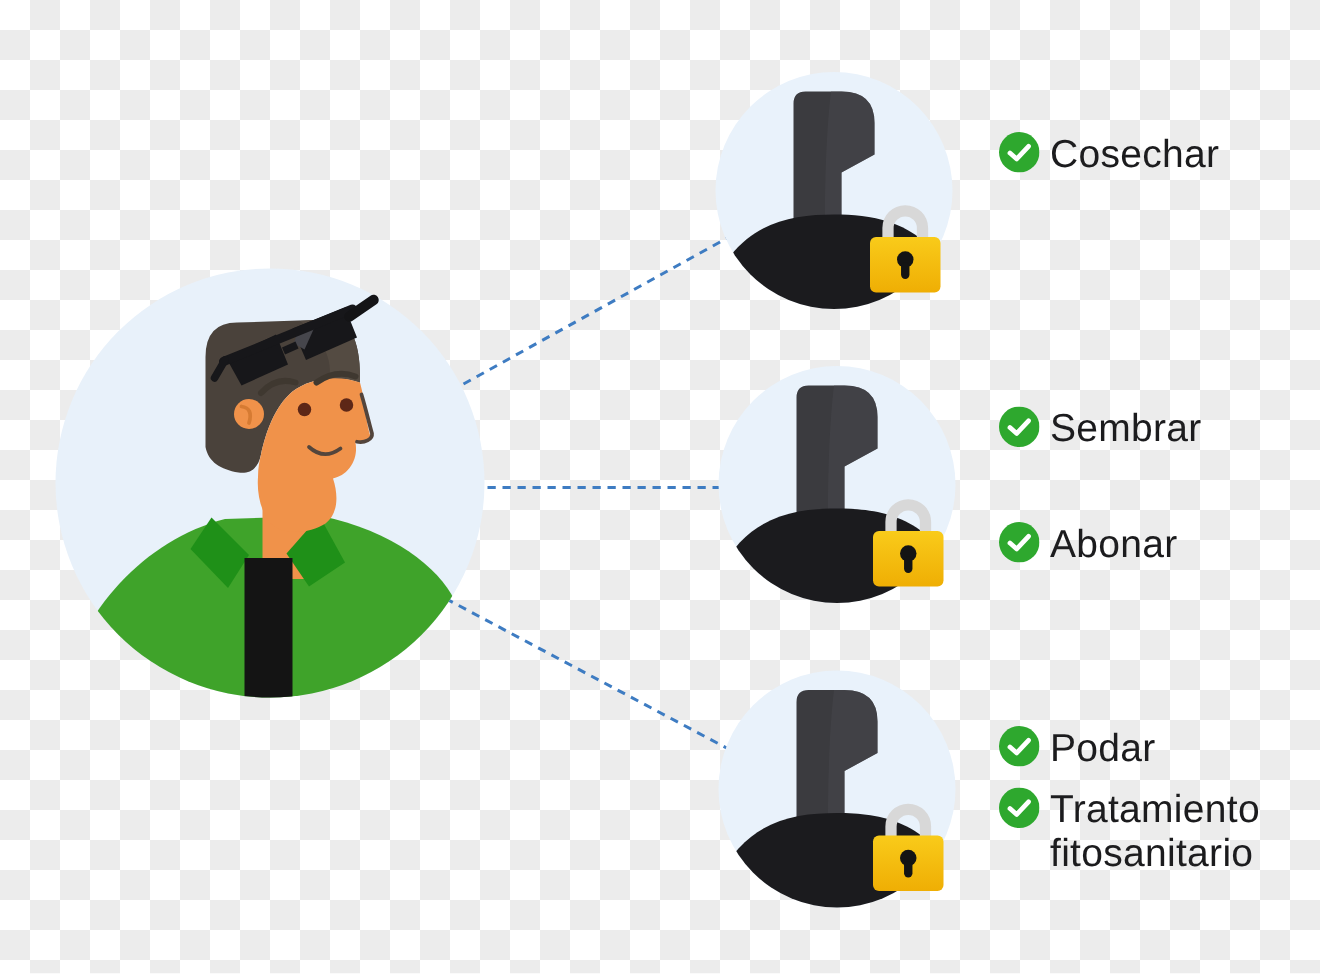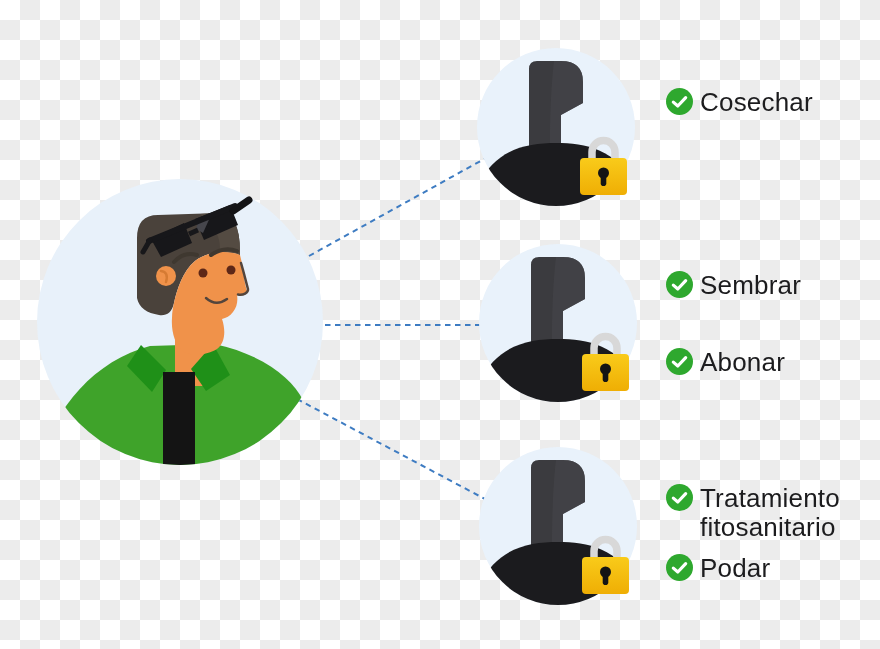--- a/index.html
+++ b/index.html
@@ -133,26 +133,26 @@
   </div>
 
   <div class="perm-group g3">
     <div class="perm-row">
       <span class="chk">
           <svg viewBox="0 0 24 24">
             <circle cx="12" cy="12" r="12" fill="#2EA82E"></circle>
             <path d="M6.5 12.5 L10.5 16 L17.5 8.5" stroke="#fff" stroke-width="2.8" fill="none" stroke-linecap="round" stroke-linejoin="round"></path>
           </svg>
         </span>
-      <span class="perm-label">Tratamiento fitosanitario</span>
+      <span class="perm-label">Podar</span>
     </div>
     <div class="perm-row">
       <span class="chk">
           <svg viewBox="0 0 24 24">
             <circle cx="12" cy="12" r="12" fill="#2EA82E"></circle>
             <path d="M6.5 12.5 L10.5 16 L17.5 8.5" stroke="#fff" stroke-width="2.8" fill="none" stroke-linecap="round" stroke-linejoin="round"></path>
           </svg>
         </span>
-      <span class="perm-label">Podar</span>
+      <span class="perm-label">Tratamiento fitosanitario</span>
     </div>
   </div>
 
 </div>
 
 </body></html>

